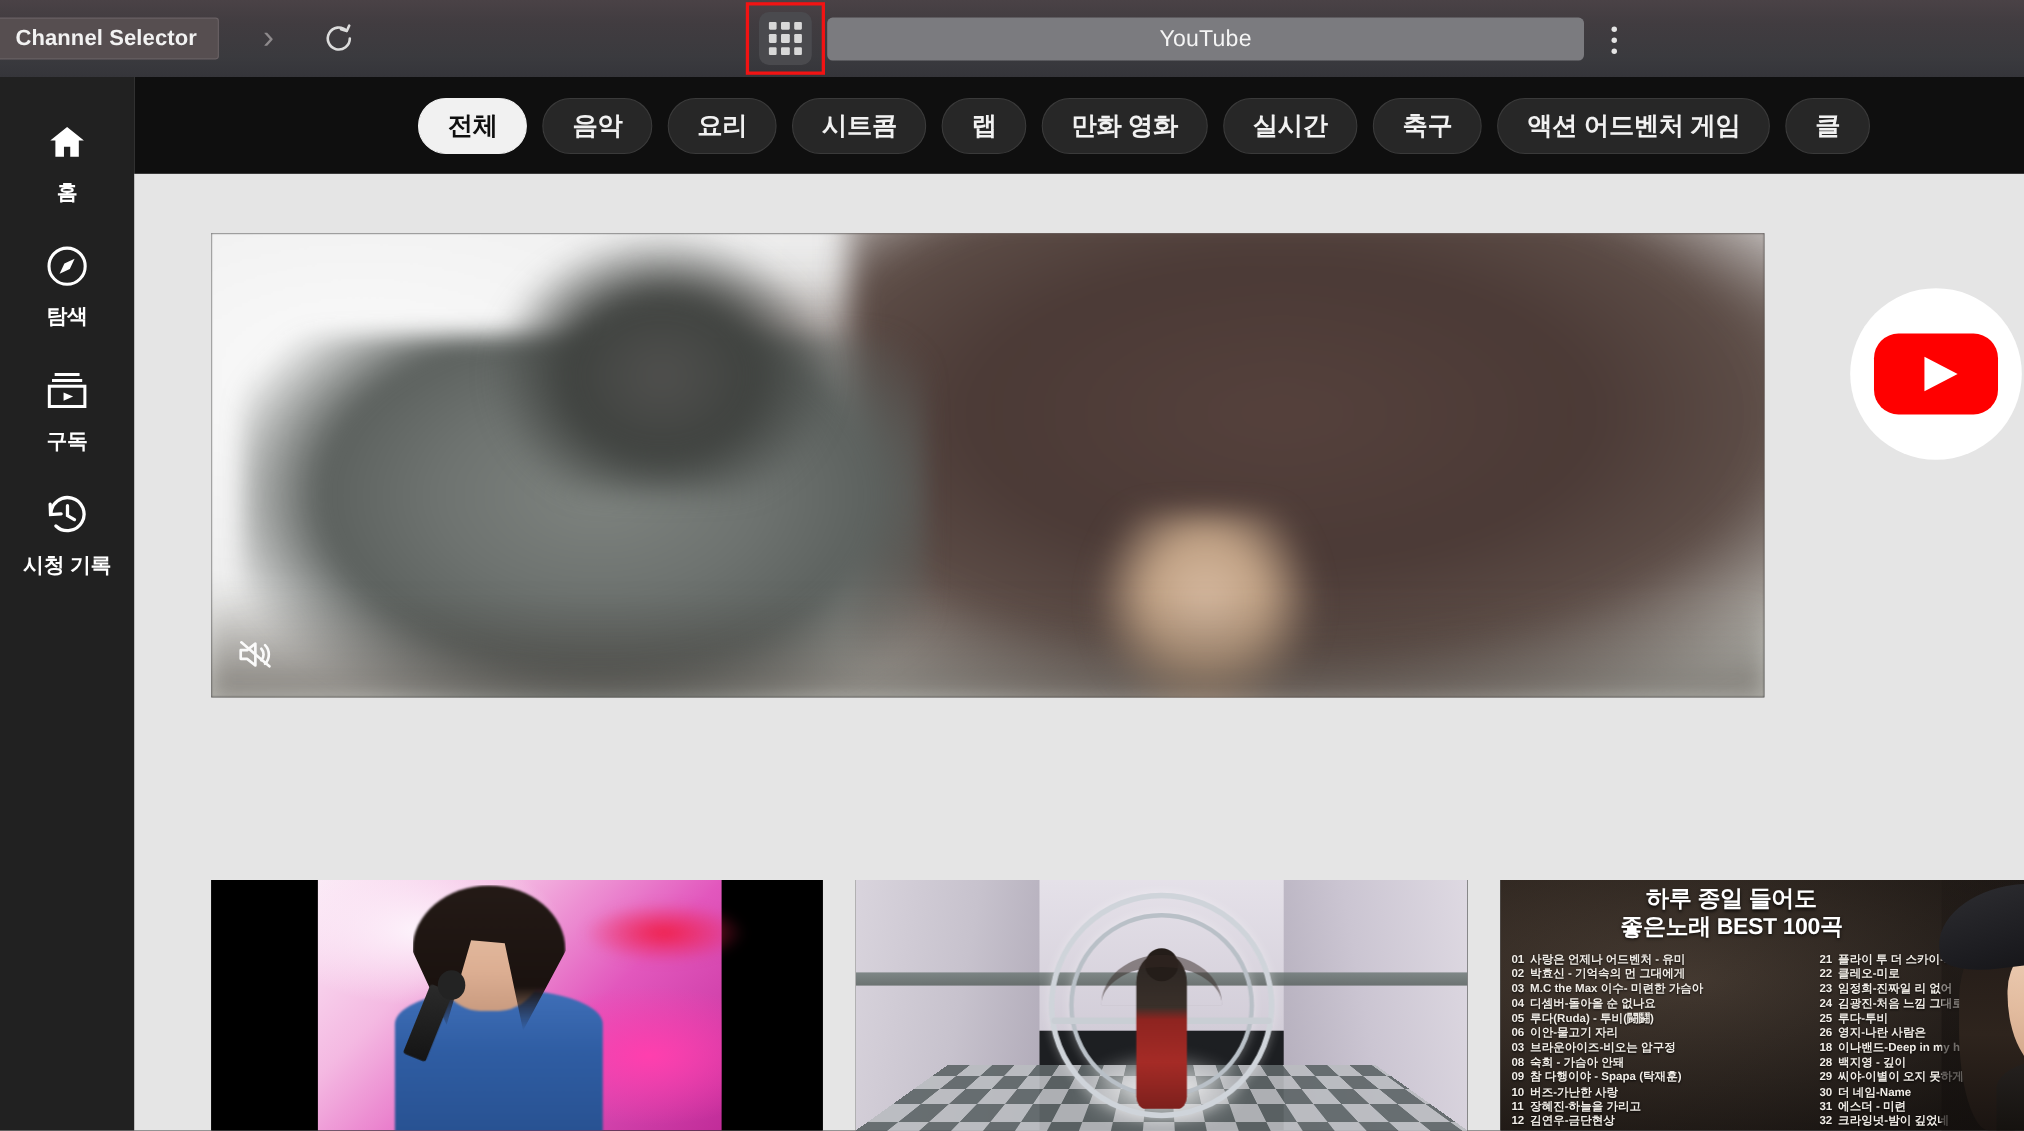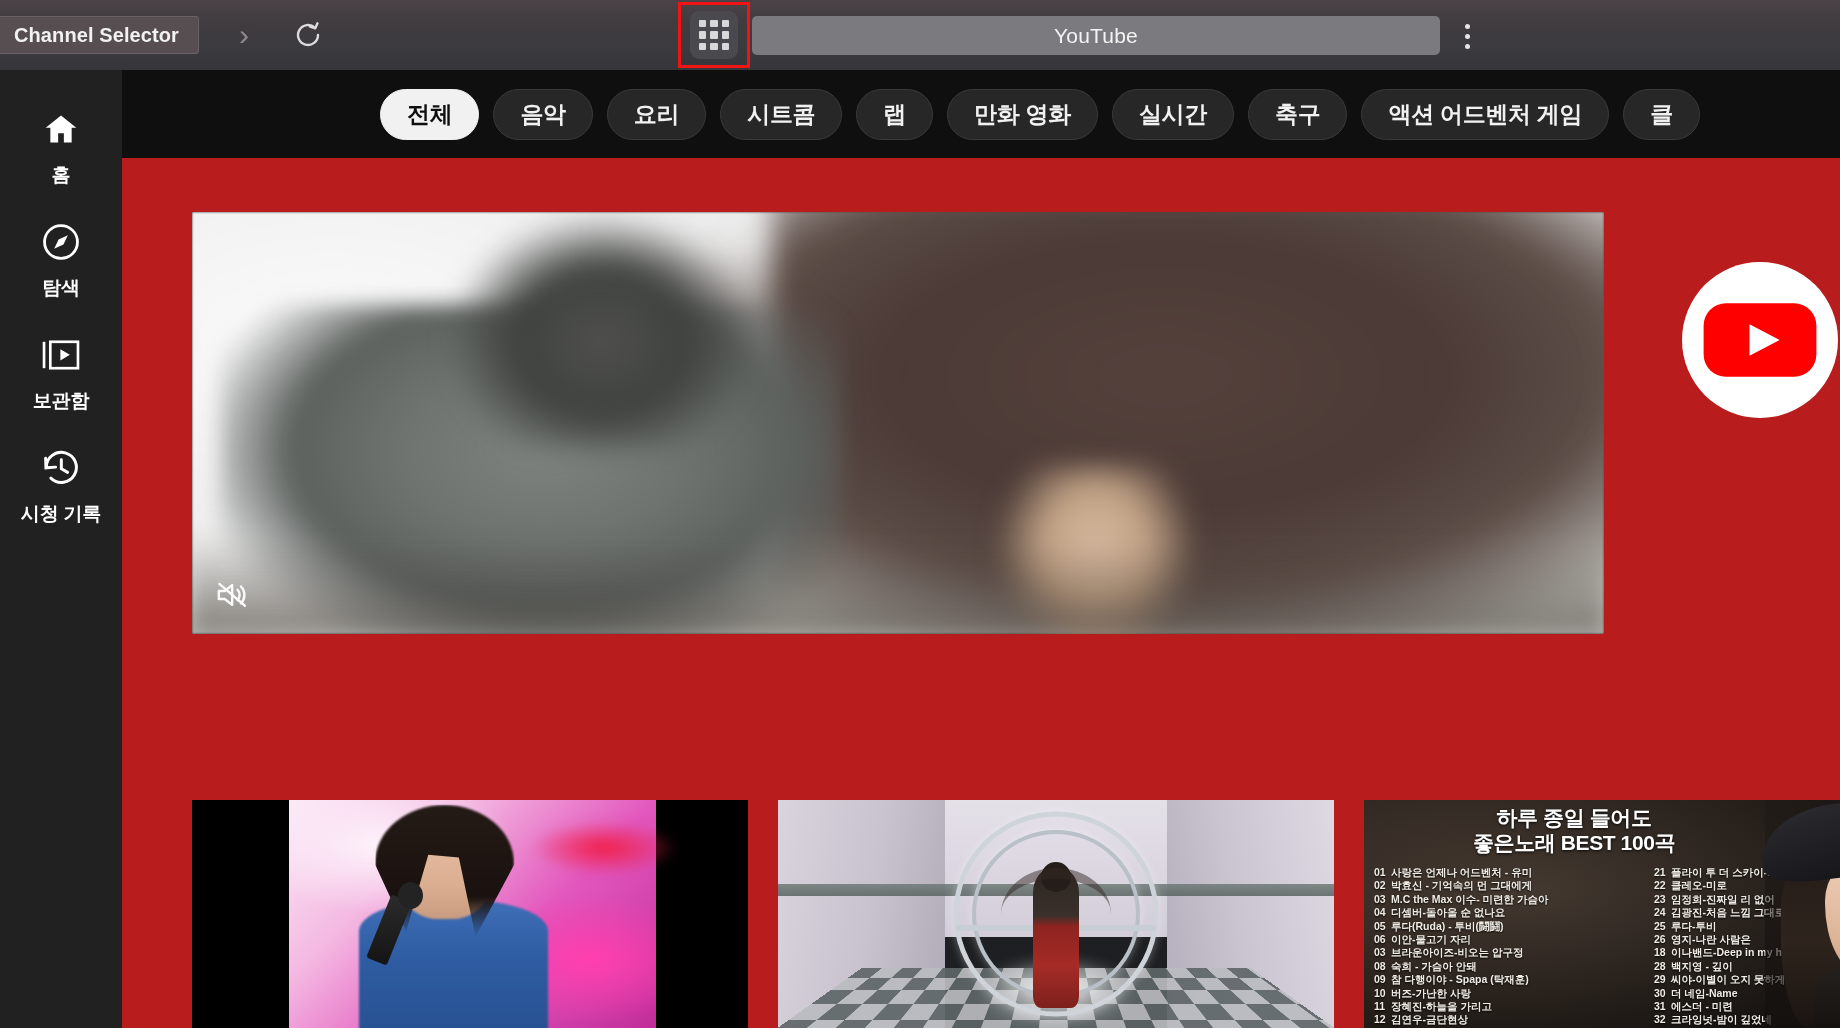--- a/index.html
+++ b/index.html
@@ -2,21 +2,21 @@
 <html><head>
 <meta charset="utf-8">
 <style>
   * { box-sizing: border-box; margin: 0; padding: 0; }
   html, body {
     width: 1840px; height: 1028px;
     background: #0f0f0f;
     font-family: "Liberation Sans", "DejaVu Sans", sans-serif;
     overflow: hidden;
   }
-  #app { position: relative; width: 1840px; height: 1028px; overflow: hidden; background:#b91c1c; }
+  #app { position: relative; width: 1840px; height: 1028px; overflow: hidden; background:#e5e5e5; }
 
   
   .topbar {
     position: absolute; top: 0; left: 0; width: 1840px; height: 70px;
     background: linear-gradient(180deg,#4a4246 0%, #413c40 30%, #3a3a3e 75%, #35353a 100%);
     display: flex; align-items: center;
   }
   .tab-chip {
     margin-left: 0px; height: 38px; min-width: 205px;
     background: #564e50; border: 1px solid #6a6164;
@@ -367,31 +367,32 @@
     <div class="side-item">
       <span class="ico">
         <svg width="42" height="42" viewBox="0 0 24 24" fill="none" stroke="#fff" stroke-width="1.6">
           <circle cx="12" cy="12" r="9.4"></circle>
           <path d="M15.9 8.1 10.6 10.6 8.1 15.9 13.4 13.4z" fill="#fff" stroke="none"></path>
         </svg>
       </span>
       <span class="side-label">탐색</span>
     </div>
 
-
     <div class="side-item">
       <span class="ico">
-        <svg width="44" height="38" viewBox="0 0 28 24" fill="none" stroke="#fff" stroke-width="1.7">
-          <line x1="3.2" y1="3.6" x2="3.2" y2="20.4"></line>
-          <rect x="7.2" y="3.6" width="17.6" height="16.8"></rect>
-          <path d="M13.6 8.4 19.6 11.9 13.6 15.5z" fill="#fff" stroke="none"></path>
+        <svg width="42" height="40" viewBox="0 0 26 24" fill="none" stroke="#fff" stroke-width="1.7">
+          <line x1="6" y1="3" x2="20" y2="3"></line>
+          <line x1="4.5" y1="6.4" x2="21.5" y2="6.4"></line>
+          <rect x="3" y="9.6" width="20" height="11.4"></rect>
+          <path d="M11 13.1 16.4 15.4 11 17.8z" fill="#fff" stroke="none"></path>
         </svg>
       </span>
-      <span class="side-label">보관함</span>
-    </div>
+      <span class="side-label">구독</span>
+    </div>
+
 
     <div class="side-item">
       <span class="ico">
         <svg width="42" height="42" viewBox="0 0 24 24" fill="none" stroke="#fff" stroke-width="1.7" stroke-linecap="round">
           <path d="M3.6 11.6a8.6 8.6 0 1 1 2.6 6.2"></path>
           <path d="M3.2 6.4 3.4 11.9 8.9 11.5"></path>
           <path d="M12.2 7.3v5.1l3.6 2.1"></path>
         </svg>
       </span>
       <span class="side-label">시청 기록</span>

